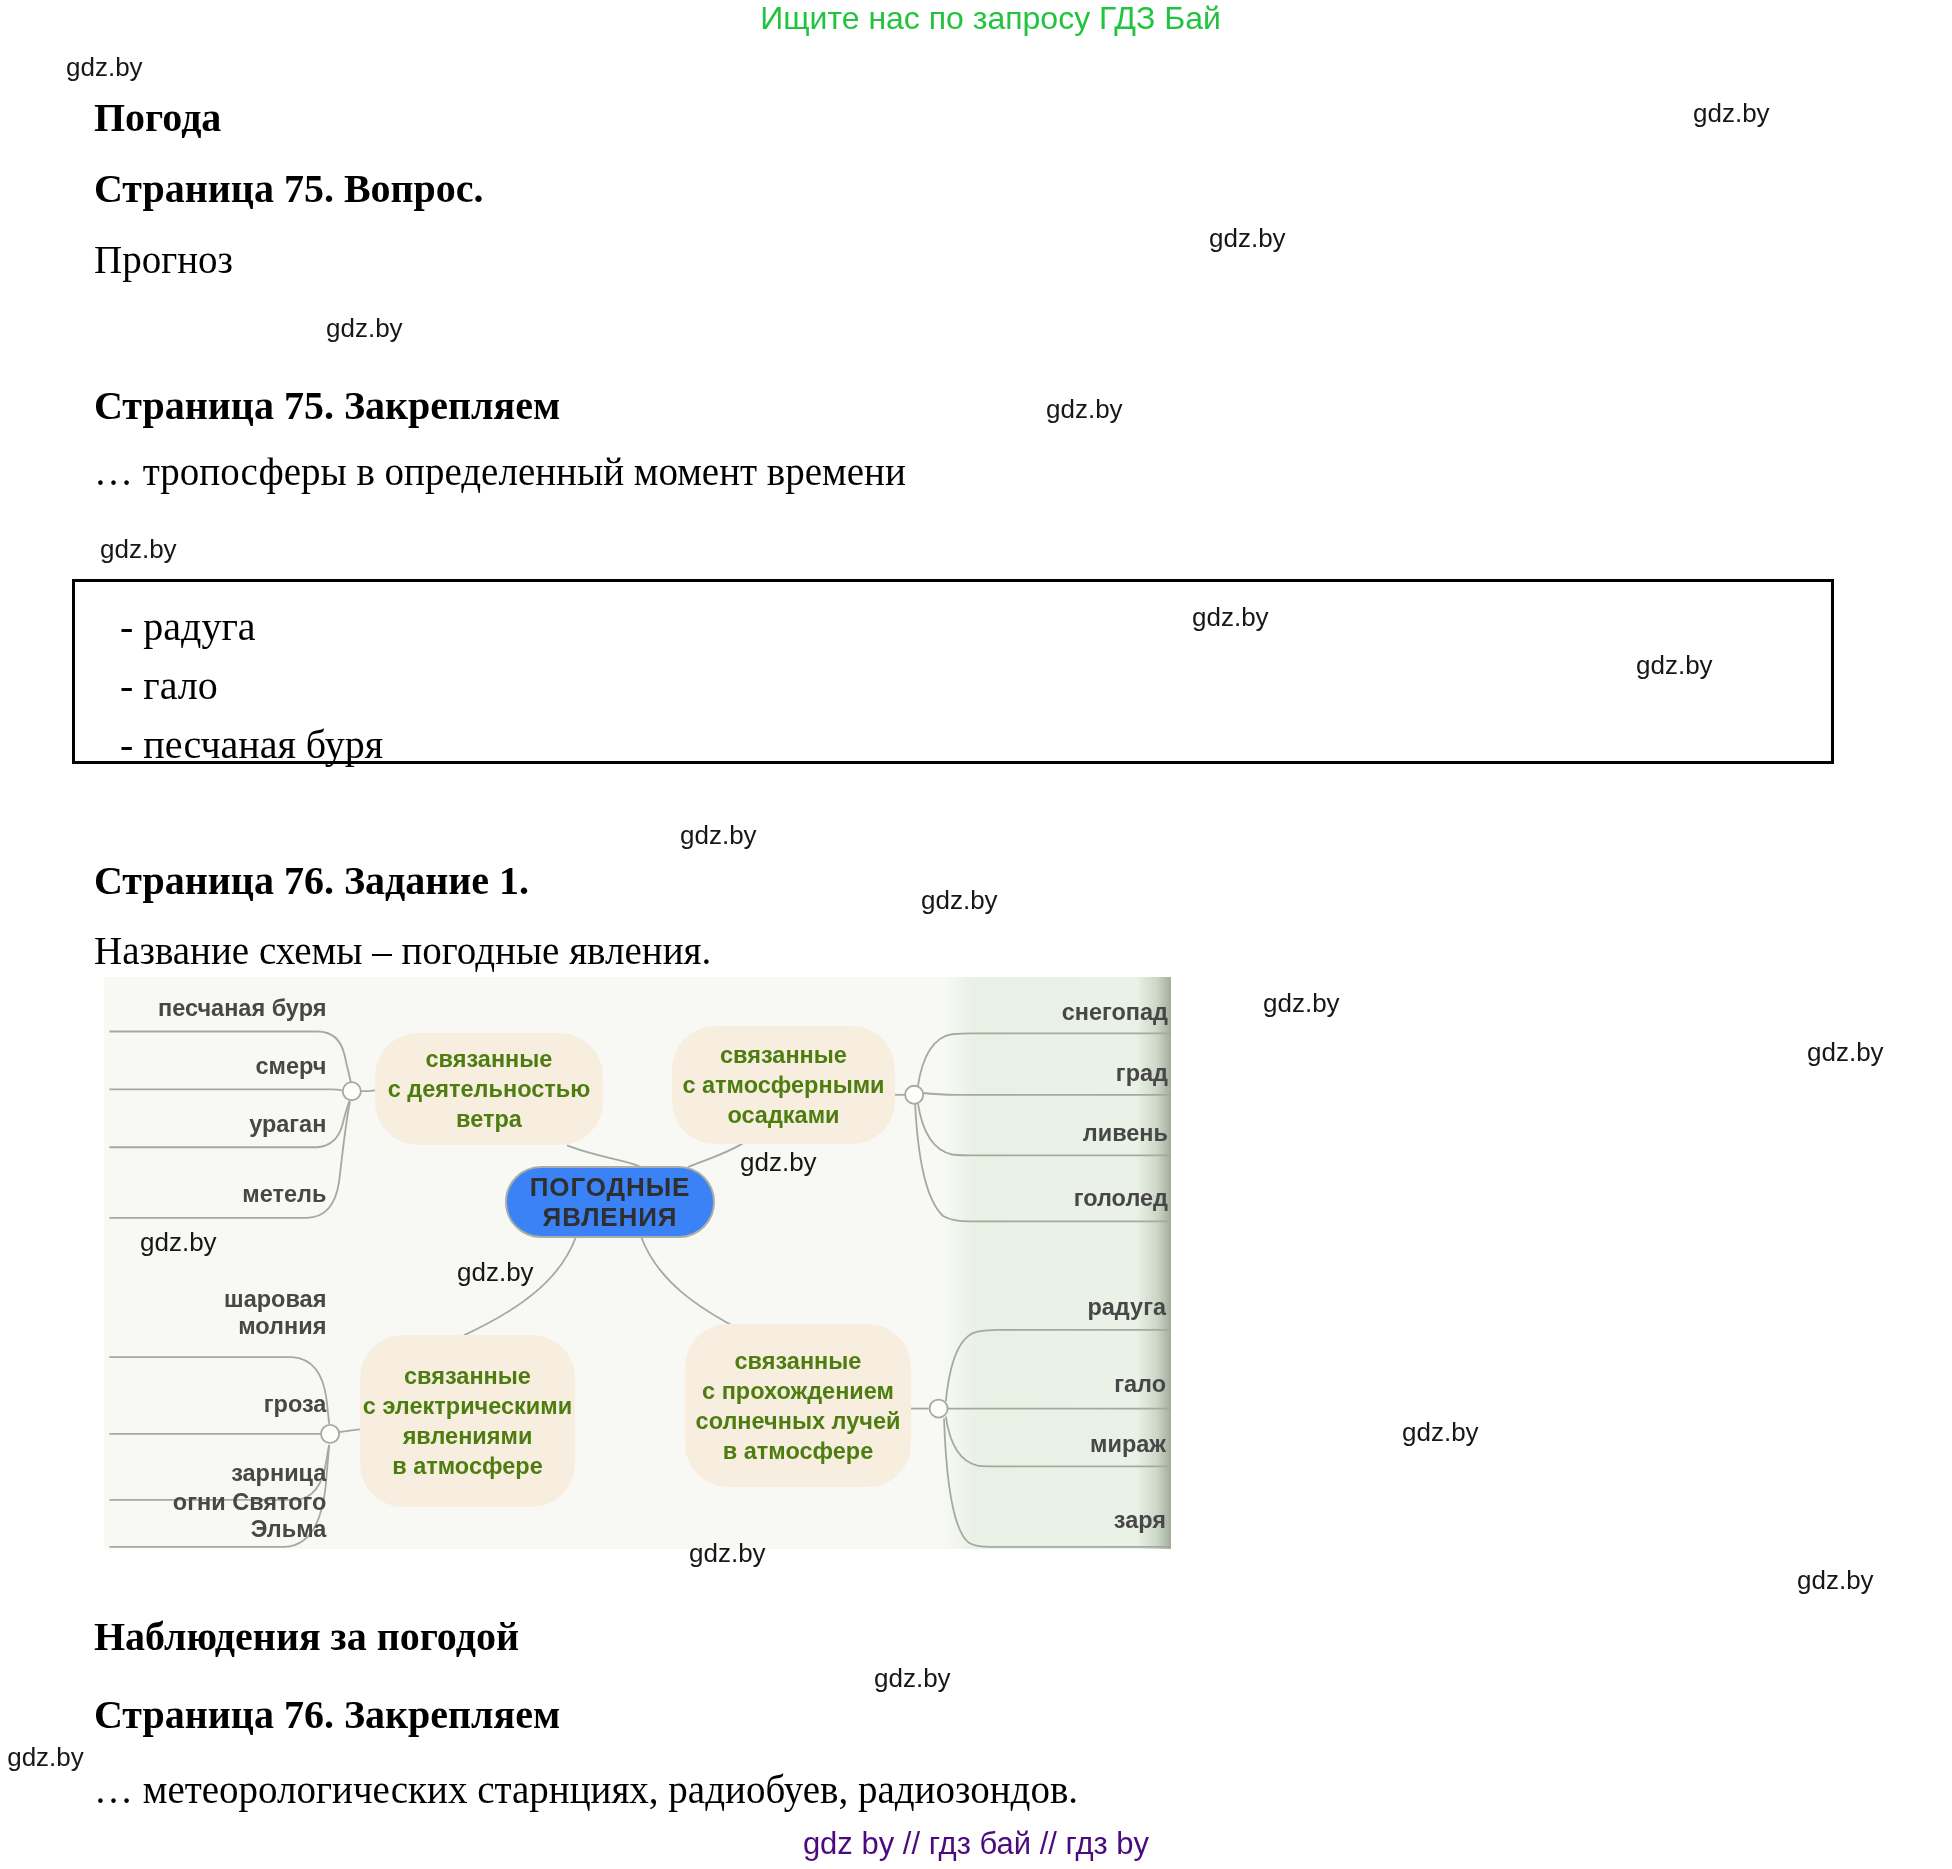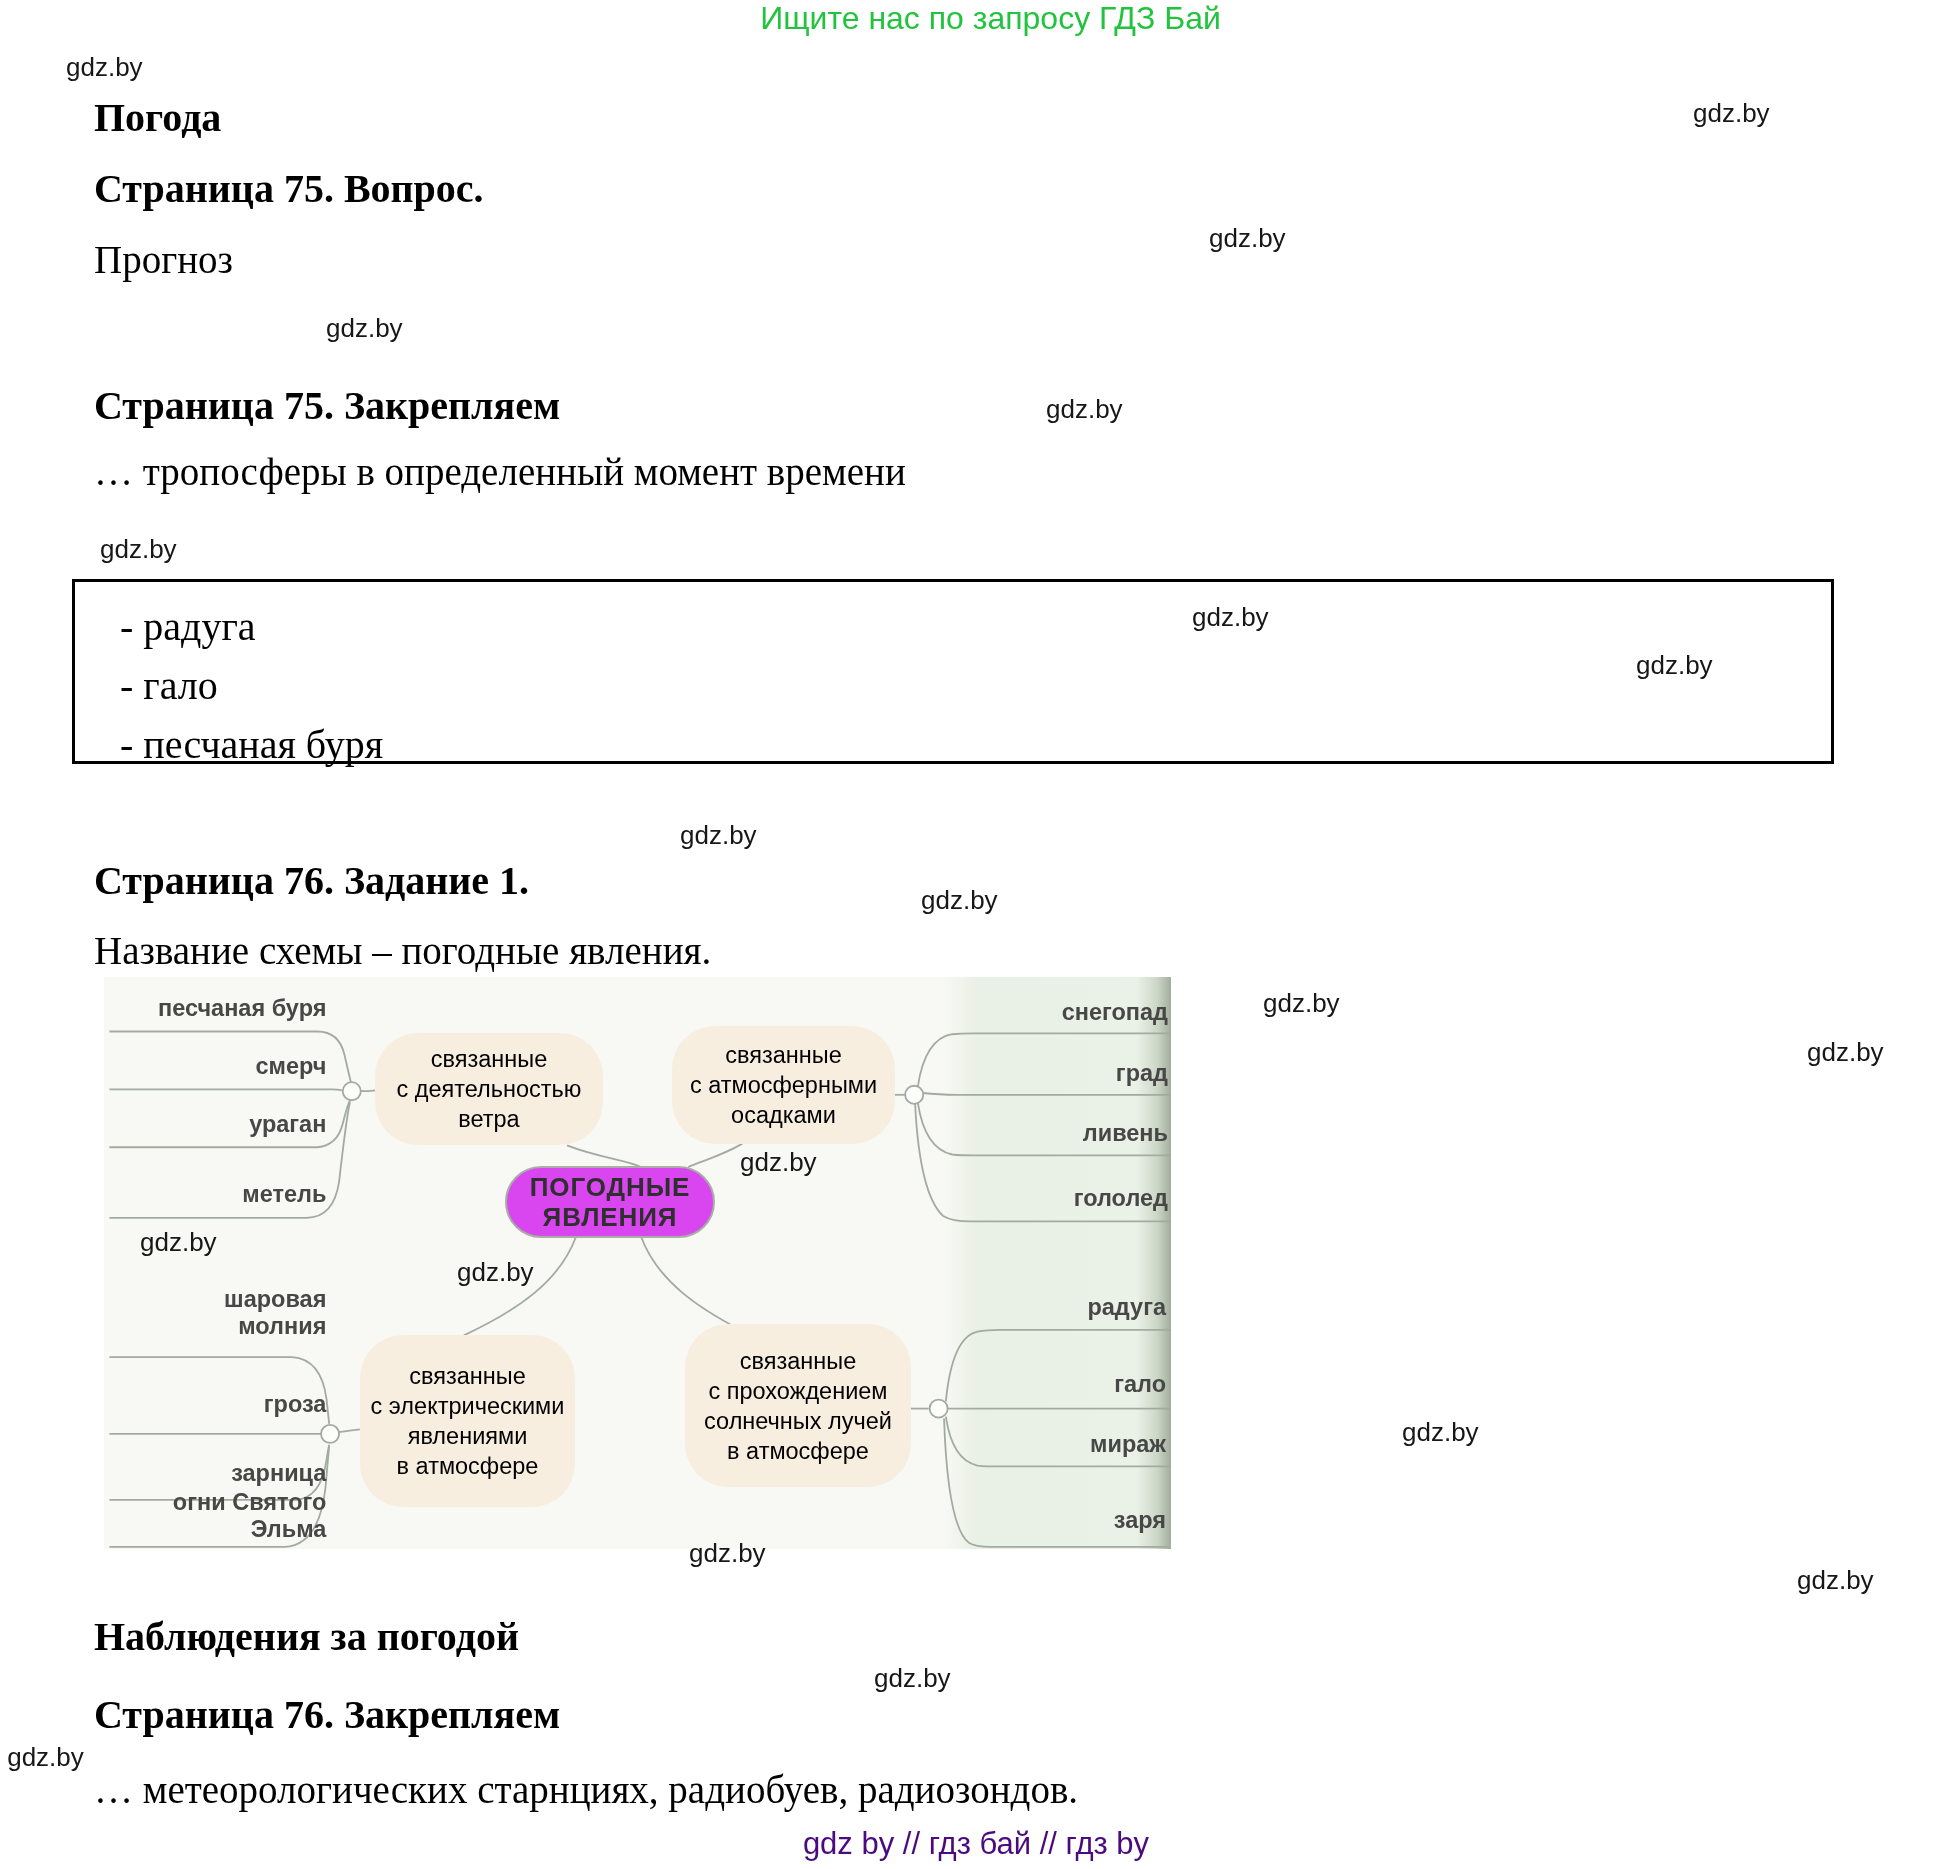--- a/index.html
+++ b/index.html
@@ -42,25 +42,25 @@
     background:linear-gradient(90deg, rgba(233,240,229,0) 0%, #e9f0e5 15%, #eaf1e6 85%, #ccd6c6 94%, #a2ad9c 100%);
   }
   .dsvg{position:absolute;left:0;top:0;z-index:1;}
   .ditem{
     position:absolute;z-index:3;text-align:right;white-space:pre-line;
     font-family:"Liberation Sans",sans-serif;font-weight:700;font-size:23.5px;line-height:27px;color:#474747;
   }
   .blob{
     position:absolute;z-index:2;background:#f8eee0;border-radius:43px;
     display:flex;align-items:center;justify-content:center;text-align:center;white-space:pre-line;
-    font-family:"Liberation Sans",sans-serif;font-weight:400;font-size:23.5px;line-height:30px;color:#000000;
+    font-family:"Liberation Sans",sans-serif;font-weight:700;font-size:23.5px;line-height:30px;color:#4d7c0f;
   }
   .node{
     position:absolute;z-index:4;left:401px;top:189px;width:210px;height:72px;box-sizing:border-box;
-    background:#d946ef;border:2.7px solid #a8b0a3;border-radius:36px;
+    background:#3b82f6;border:2.7px solid #a8b0a3;border-radius:36px;
     display:flex;align-items:center;justify-content:center;text-align:center;white-space:pre-line;
     font-family:"Liberation Sans",sans-serif;font-weight:800;font-size:26px;line-height:30px;
     color:#2f2f2f;letter-spacing:0.9px;
   }
   
   .footer{
     position:absolute;left:0;top:1826px;width:1952px;text-align:center;
     font-family:"Liberation Sans",sans-serif;font-size:31px;color:#4b0b7e;
   }
 </style>

